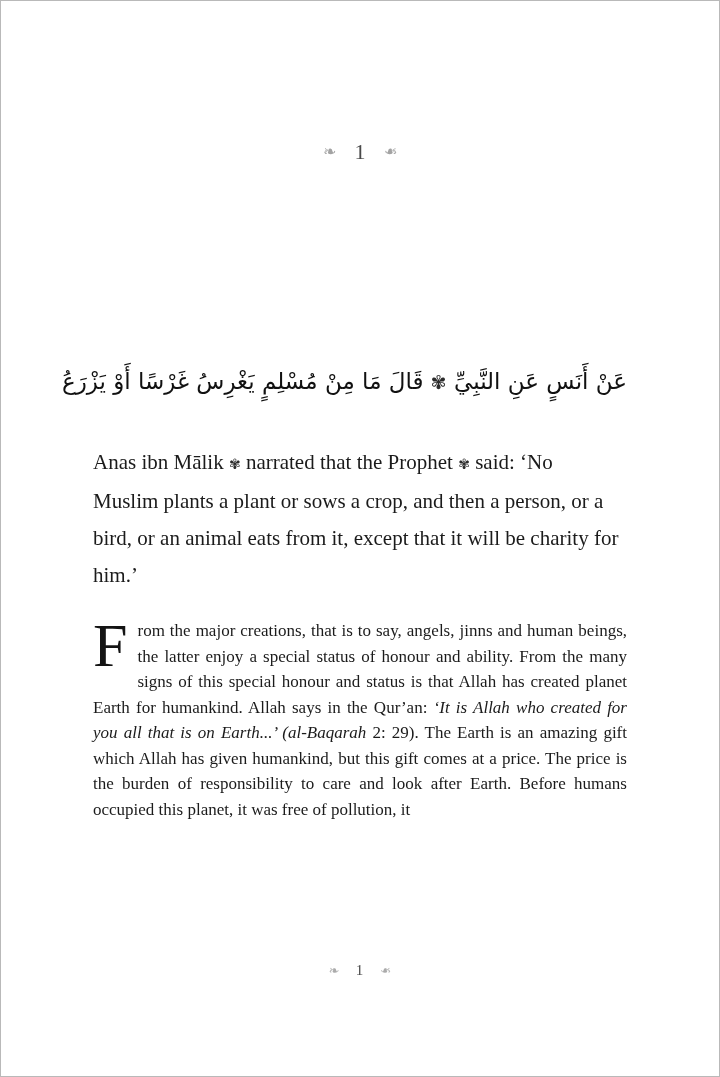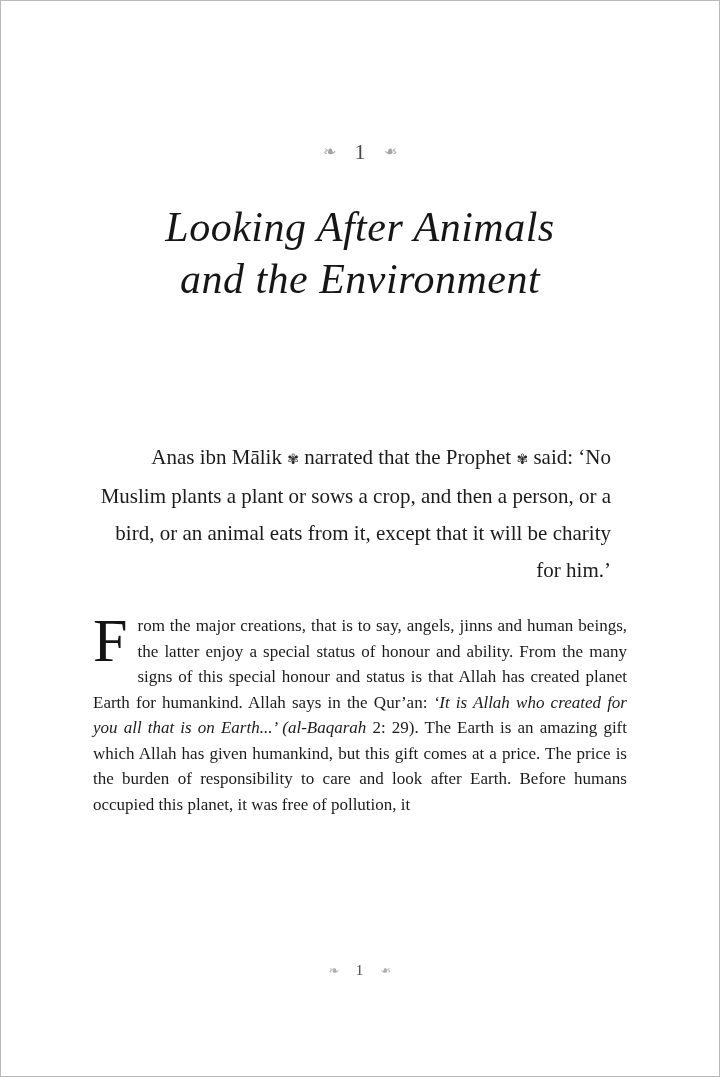--- a/index.html
+++ b/index.html
@@ -62,22 +62,22 @@
   .ar-line { line-height: 56px; white-space: nowrap; }
   .rosette {
     font-family: "DejaVu Sans", sans-serif;
     font-size: 14px;
     color: #2b2b2b;
     vertical-align: baseline;
   }
   .rosette.big { font-size: 19px; }
   
   .translation {
-    margin: 34px 16px 0 0;
-    text-align: right;
+    margin: 34px 4px 0 0;
+    text-align: left;
     font-size: 21px;
     line-height: 37px;
     color: #1b1b1b;
   }
   
   .body-text {
     margin: 24px 0 0 0;
     text-align: justify;
     font-size: 17px;
     line-height: 25.5px;
@@ -113,23 +113,28 @@
 <body>
 
 <div class="page">
 
   <div class="orn-row">
     <span class="fleuron">❧</span>
     <span class="ch-num">1</span>
     <span class="fleuron mirrored">❧</span>
   </div>
 
-  <h1 class="title"><span>Looking After Animals</span><br><span>and the Environment</span></h1>
+  <h1 class="title"><br></h1>
 
   <div class="arabic" lang="ar">
+    <div class="ar-line">
+      <span>عَنْ أَنَسٍ عَنِ النَّبِيِّ</span>
+      <span class="rosette big">✾</span>
+      <span>قَالَ مَا مِنْ مُسْلِمٍ يَغْرِسُ غَرْسًا أَوْ يَزْرَعُ</span>
+    </div>
   </div>
 
   <p class="translation"><span>Anas ibn Mālik</span>
     <span class="rosette">✾</span>
     <span>narrated that the Prophet</span>
     <span class="rosette">✾</span>
     <span>said: ‘No Muslim plants a plant or sows a crop, and then a person, or a bird, or an animal eats from it, except that it will be charity for him.’</span></p>
 
   <p class="body-text"><span class="dropcap">F</span><span>rom the major creations, that is to say, angels, jinns and human beings, the latter enjoy a special status of honour and ability. From the many signs of this special honour and status is that Allah has created planet Earth for humankind. Allah says in the Qur’an: </span><span class="it">‘It is Allah who created for you all that is on Earth...’ (al-Baqarah</span><span> 2: 29). The Earth is an amazing gift which Allah has given humankind, but this gift comes at a price. The price is the burden of responsibility to care and look after Earth. Before humans occupied this planet, it was free of pollution, it</span></p>
 

